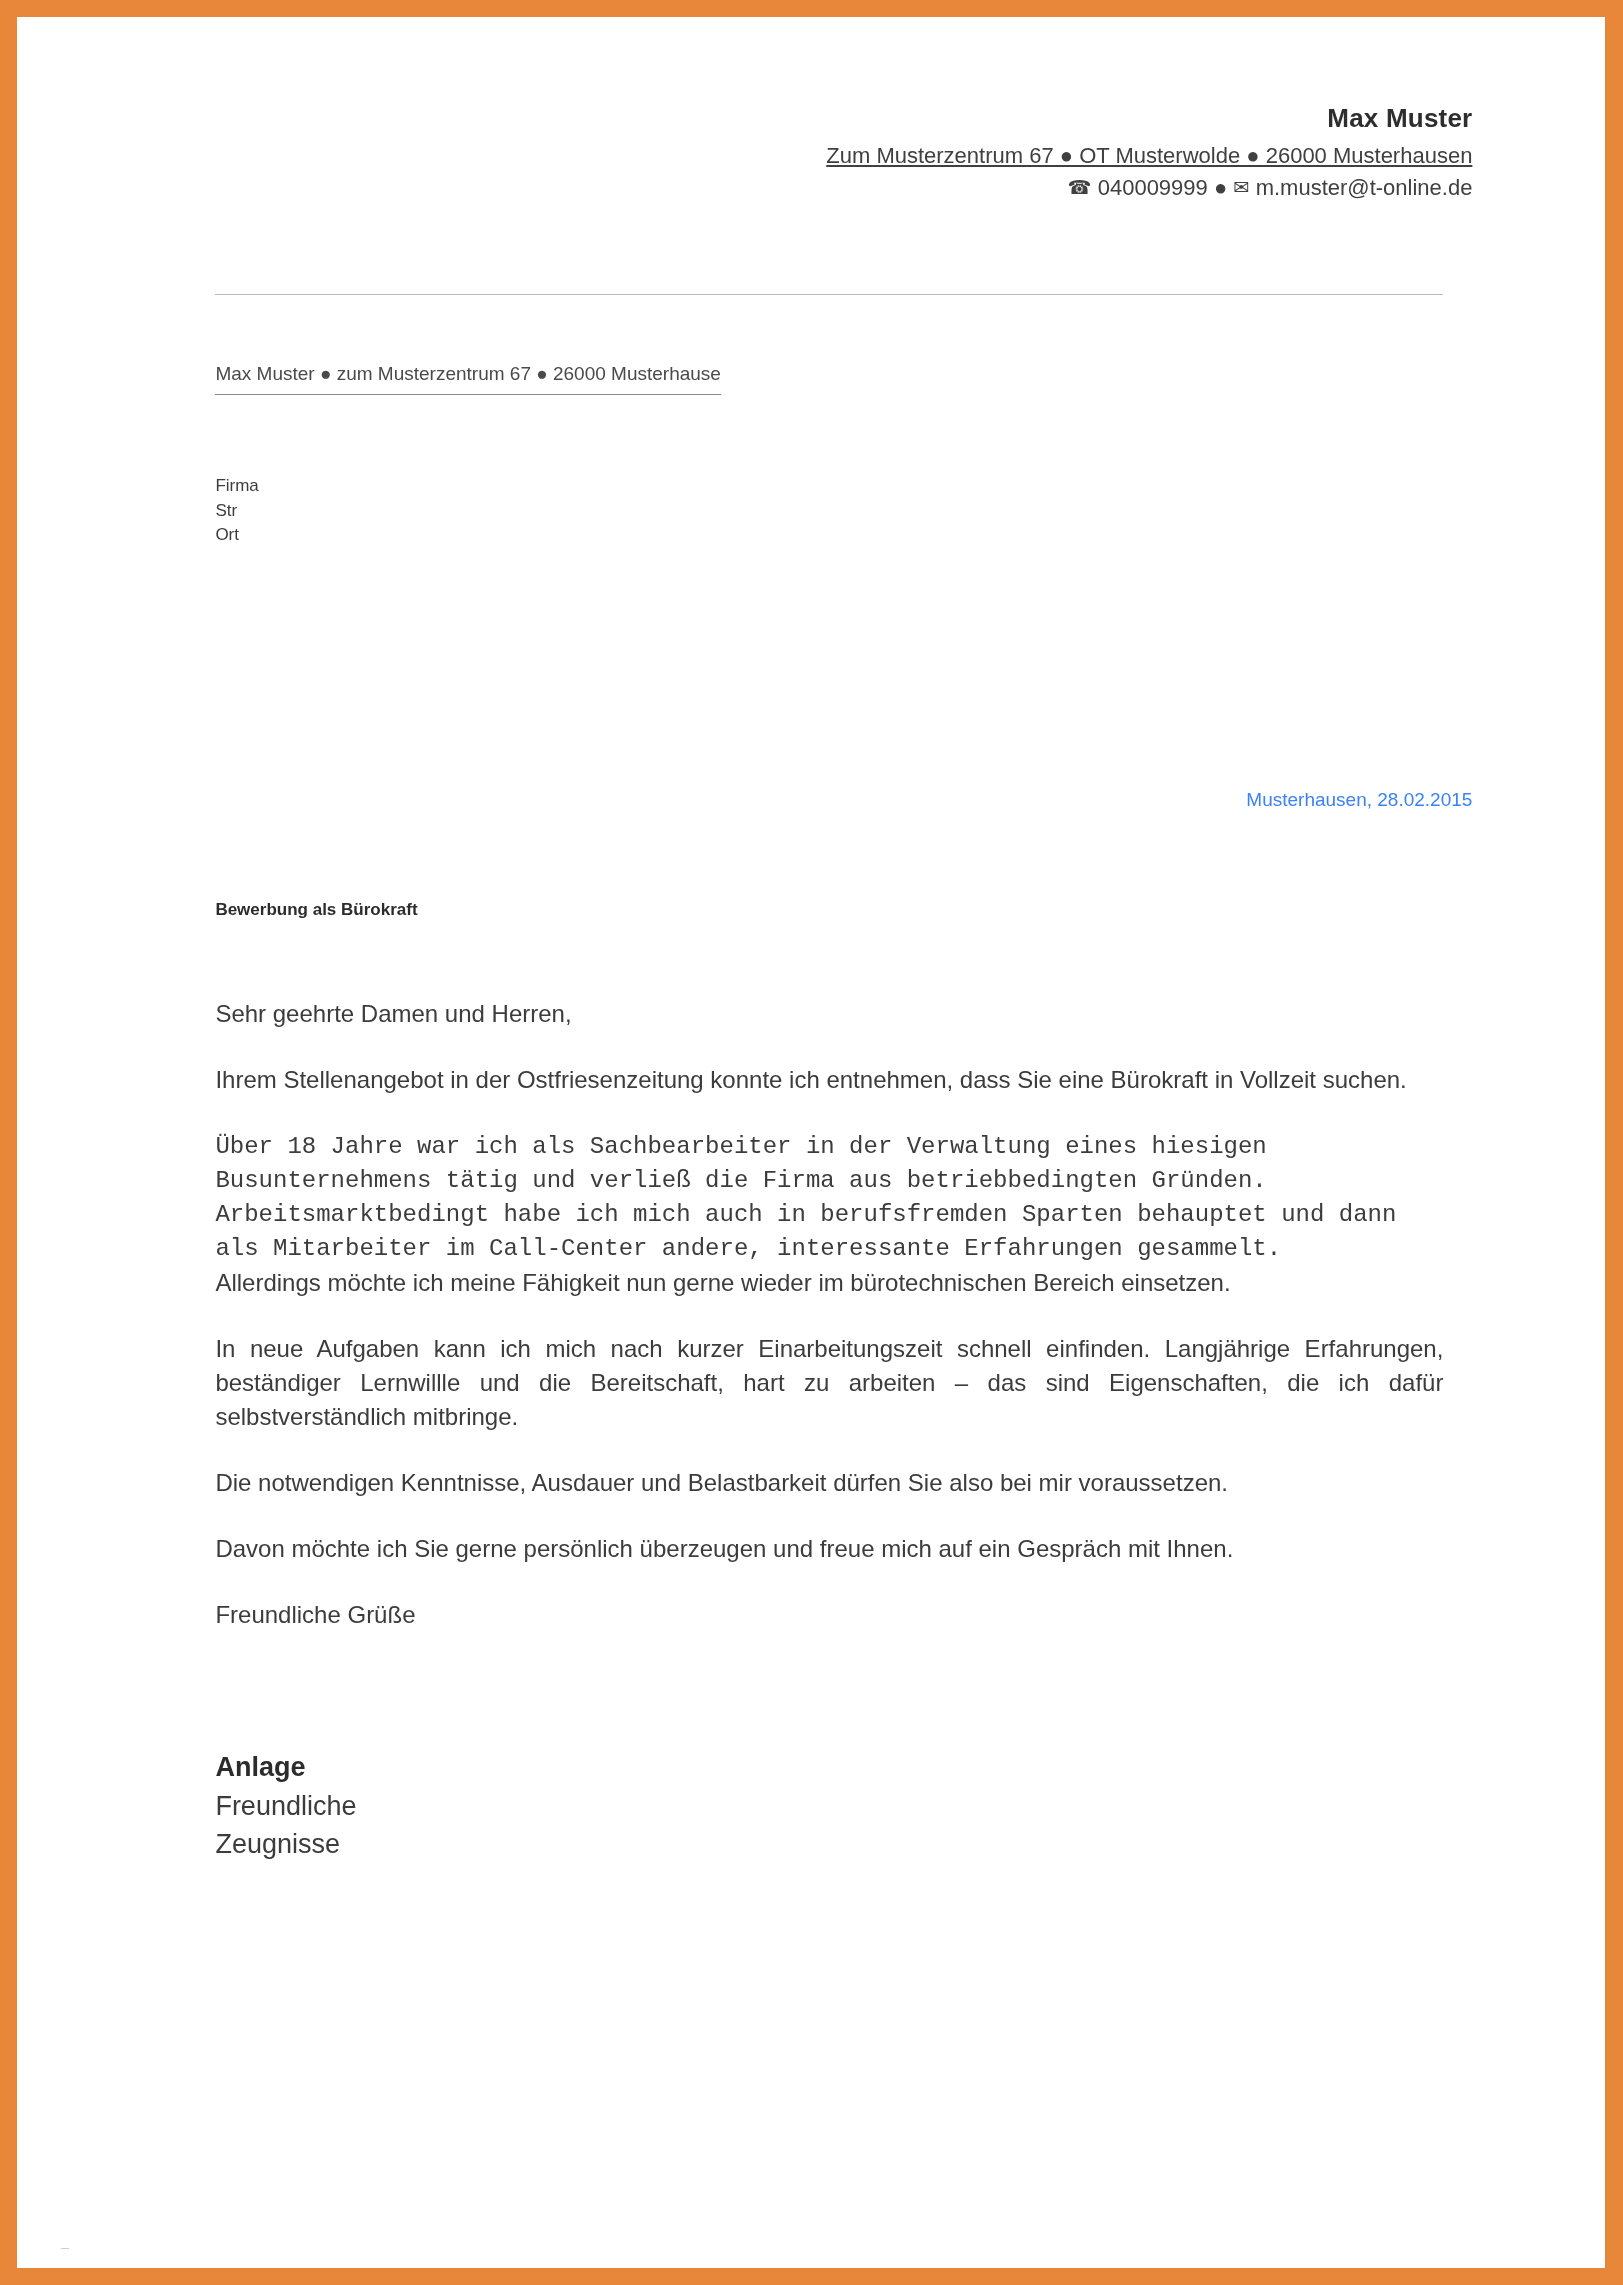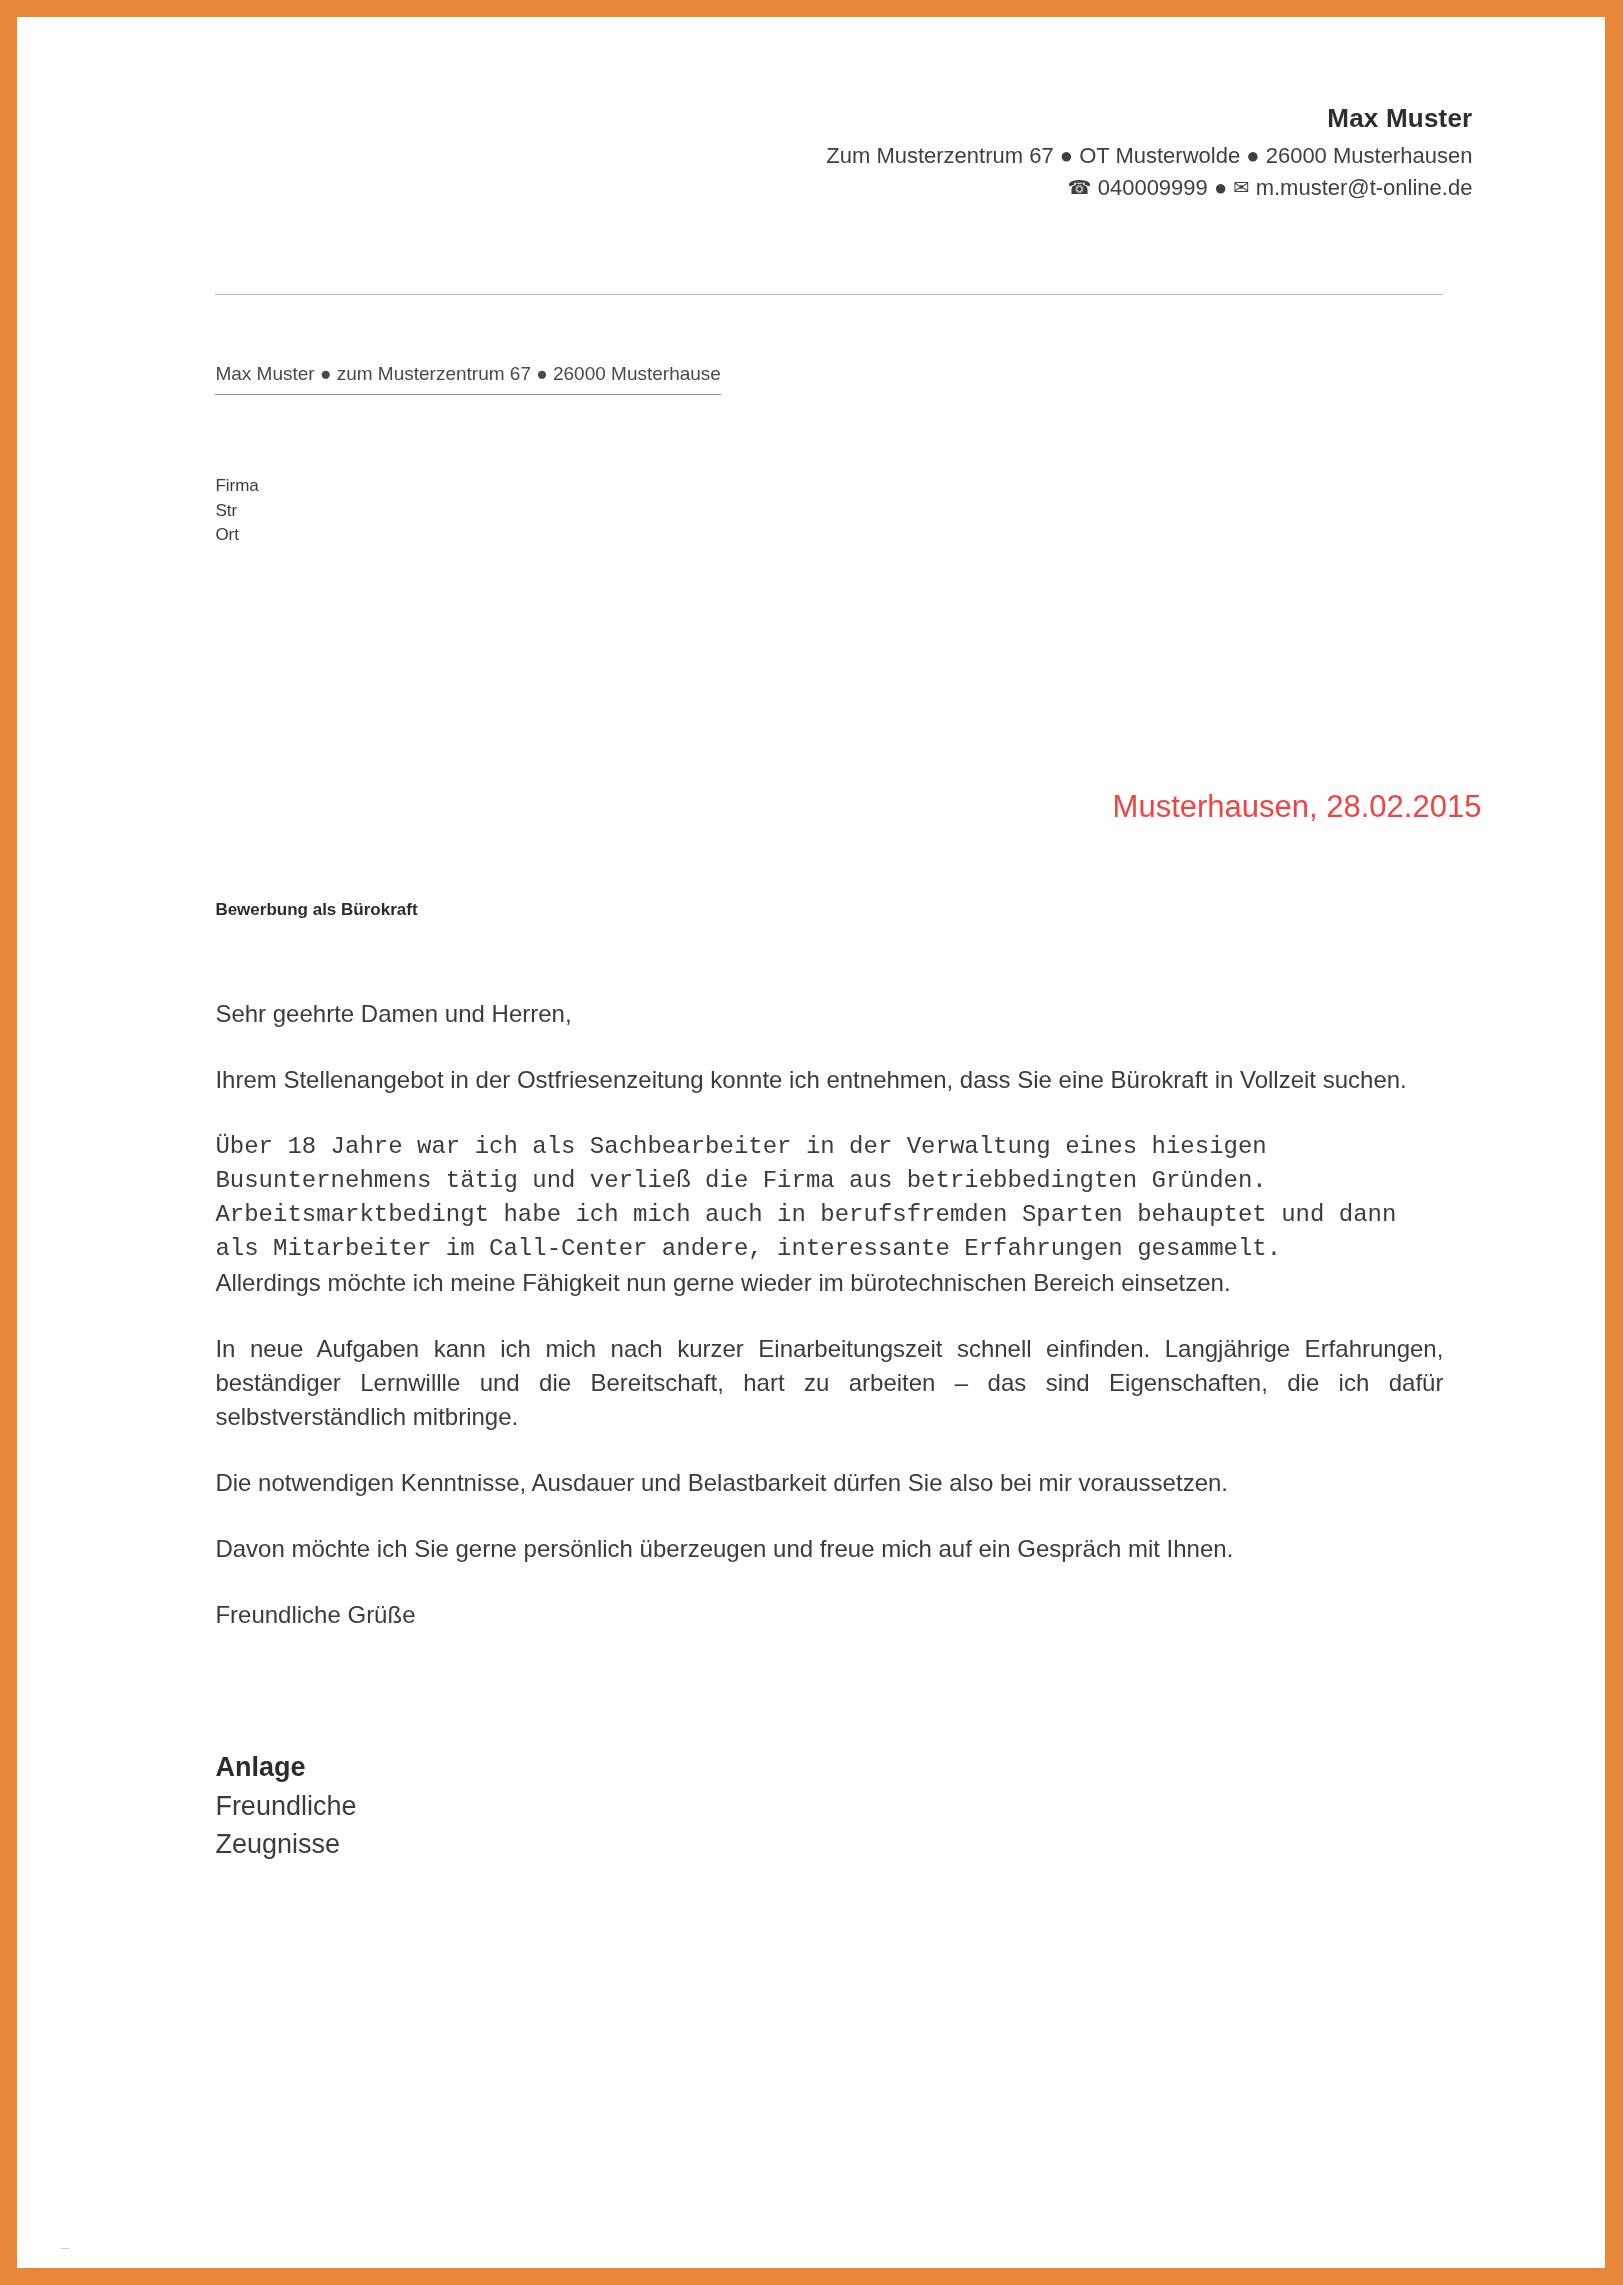--- a/index.html
+++ b/index.html
@@ -68,20 +68,21 @@
     color: #2e2e2e;
     letter-spacing: 0.2px;
     line-height: 1.25;
   }
   .letterhead .addr {
     font-size: 22px;
     color: #404040;
     line-height: 1.45;
     margin-top: 4.8px;
     white-space: nowrap;
+    text-decoration: underline;
   }
   .letterhead .contact {
     font-size: 22px;
     color: #404040;
     line-height: 1.45;
     white-space: nowrap;
   }
   .glyph {
     font-size: 19.3px;
     vertical-align: 1px;
@@ -116,24 +117,24 @@
     left: 198px;
     top: 457px;
     font-size: 17px;
     color: #3c3c3c;
     line-height: 1.42;
   }
 
   
   .placedate {
     position: absolute;
-    right: 124px;
+    right: 133px;
     top: 772px;
-    font-size: 31px;
-    color: #ef4444;
+    font-size: 19px;
+    color: #3b82f6;
     white-space: nowrap;
   }
 
   
   .subject {
     position: absolute;
     left: 198px;
     top: 883px;
     font-size: 17px;
     font-weight: bold;

